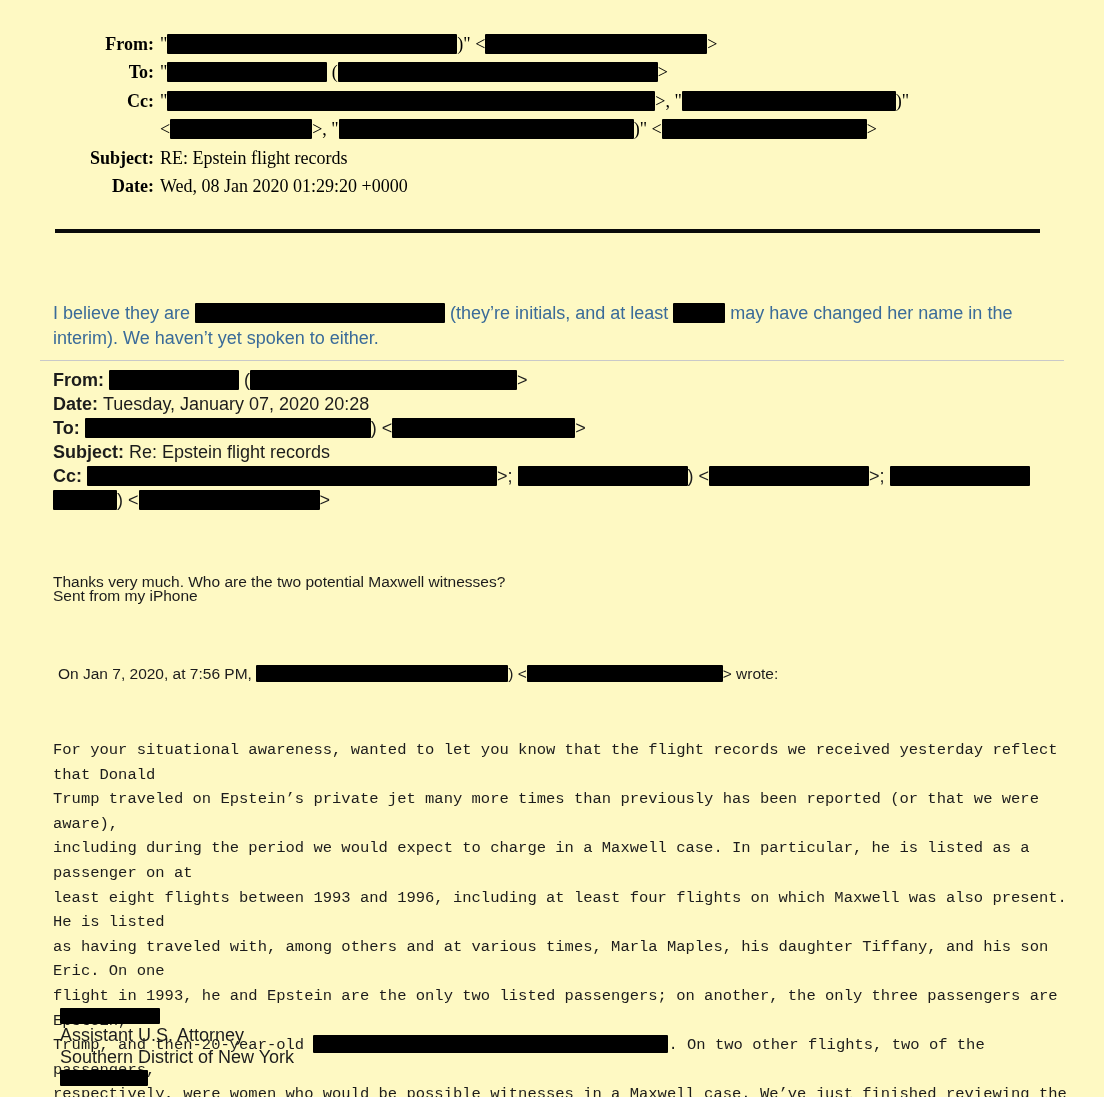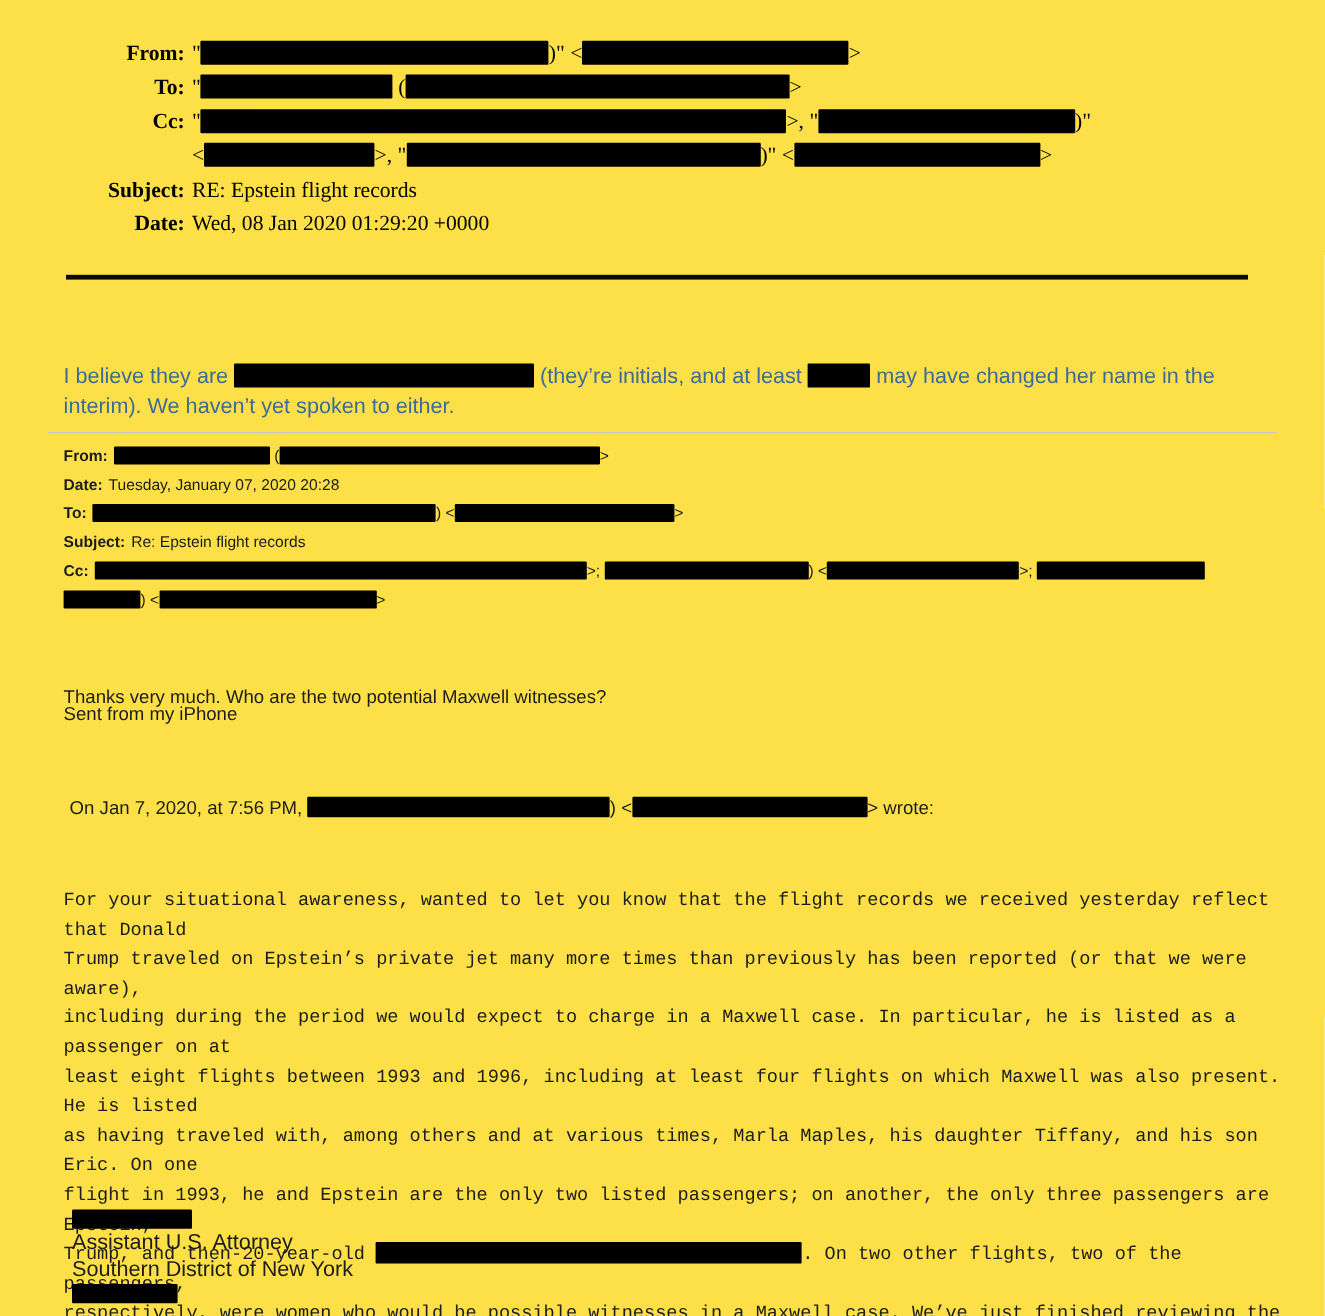--- a/index.html
+++ b/index.html
@@ -1,33 +1,33 @@
 <!DOCTYPE html>
 <html><head>
 <meta charset="utf-8">
 <style>
   html,body{margin:0;padding:0;background:#ffffff;}
-  .page{position:relative;width:1104px;height:1097px;background:#fde047;overflow:hidden;
+  .page{position:relative;width:1104px;height:1097px;background:#fef9c3;overflow:hidden;
         font-family:"Liberation Sans",sans-serif;color:#1c1c1c;}
 
   
   .hdr1{position:absolute;top:30px;left:0;width:1060px;
         font-family:"Liberation Serif",serif;font-size:18px;line-height:28.4px;color:#000;
         display:grid;grid-template-columns:154px 1fr;column-gap:6px;}
   .hdr1 .lbl{text-align:right;font-weight:bold;white-space:nowrap;}
   .hdr1 .val{text-align:left;}
 
   .rule-thick{position:absolute;top:229px;left:55px;width:985px;height:4px;background:#0a0a0a;}
   .rule-thin{position:absolute;top:360px;left:40px;width:1024px;height:1px;background:#c9c9c9;}
 
   .blue-para{position:absolute;top:262px;left:53px;width:1010px;
              font-size:18px;line-height:25px;color:#3a6b99;margin-top:39px;}
 
   .hdr2{position:absolute;top:368px;left:53px;width:1012px;
-        font-size:13px;line-height:24px;color:#1c1c1c;}
+        font-size:18px;line-height:24px;color:#1c1c1c;}
   .hdr2 .row b{font-weight:bold;}
   .hdr2 .row .content{margin-left:5px;}
 
   .msg-line{position:absolute;left:53px;font-size:15.5px;line-height:24px;color:#1c1c1c;white-space:nowrap;}
   .thanks{top:538px;margin-top:32px;}
   .iphone{top:584px;}
   .quote-intro{position:absolute;top:662px;left:58px;font-size:15.5px;line-height:24px;color:#1c1c1c;}
 
   .body-para{position:absolute;top:738px;left:53px;width:1020px;
              font-size:15.5px;line-height:24.6px;color:#1c1c1c;font-family:Liberation Mono, monospace;}

